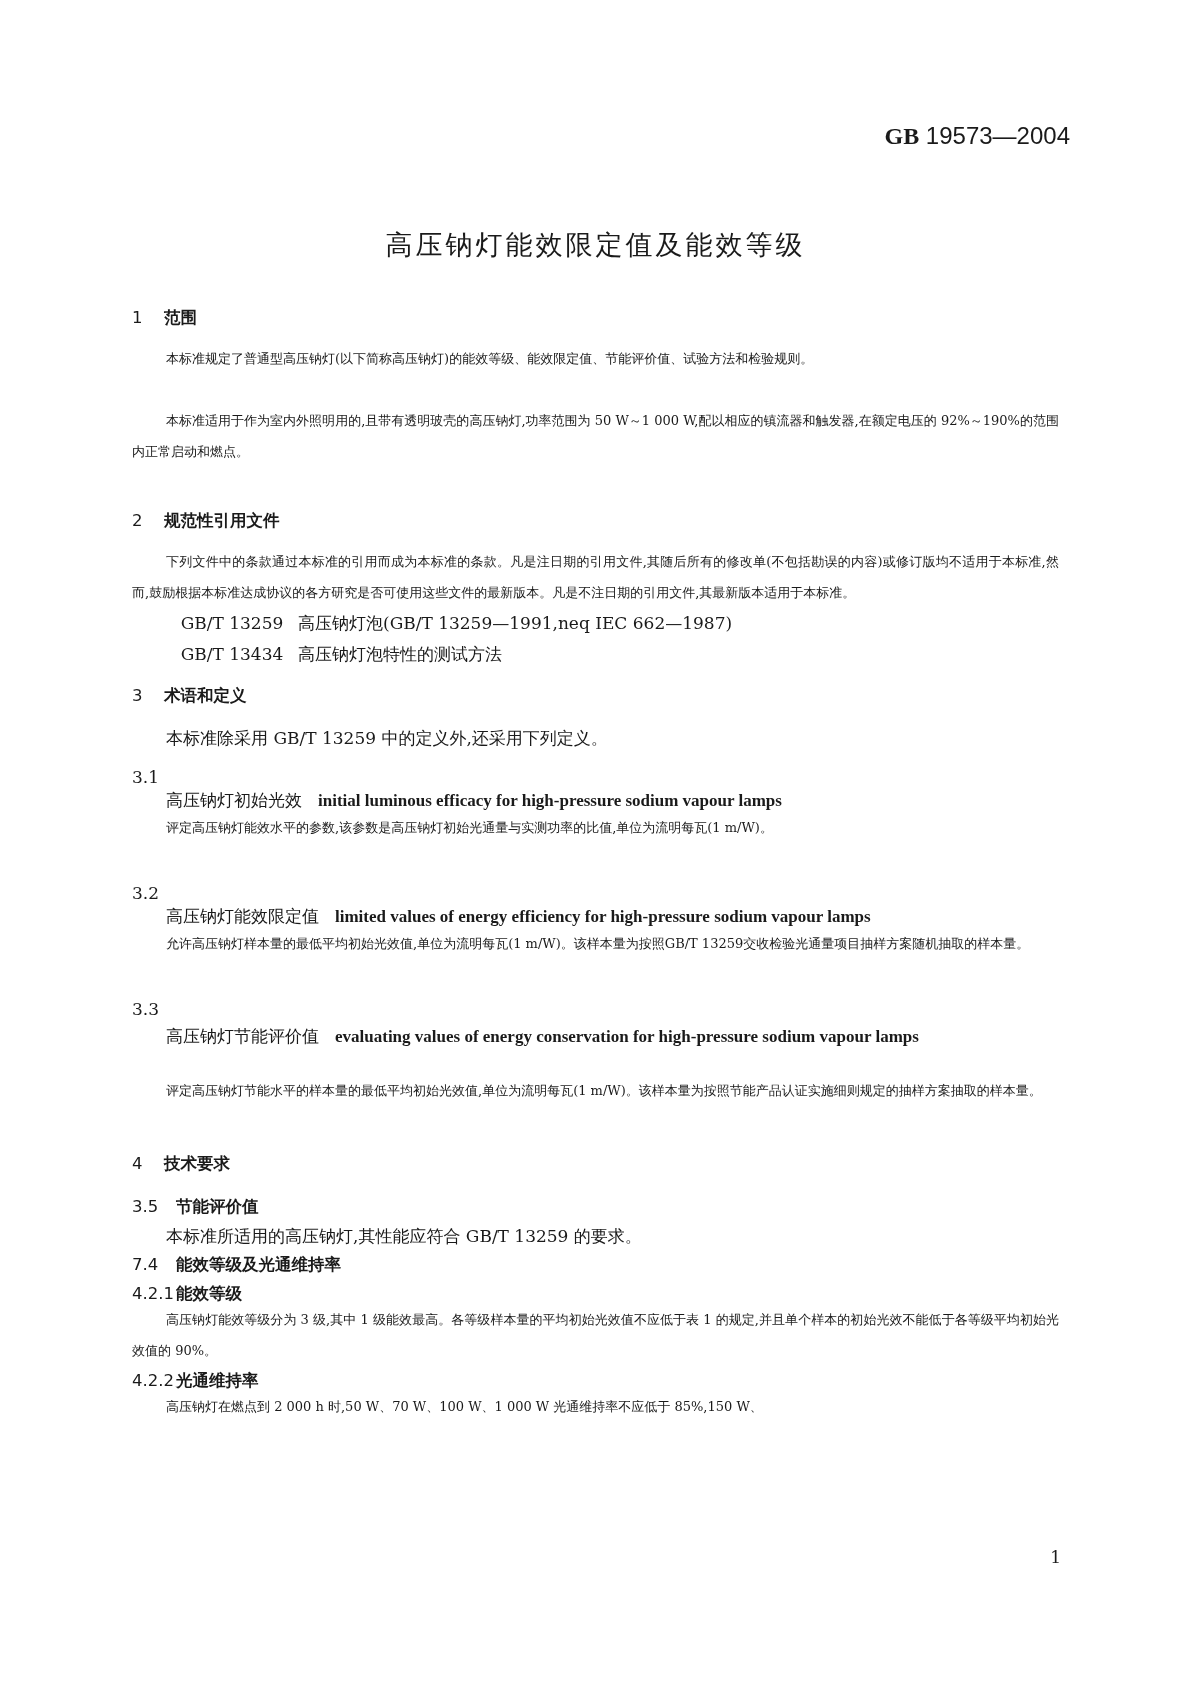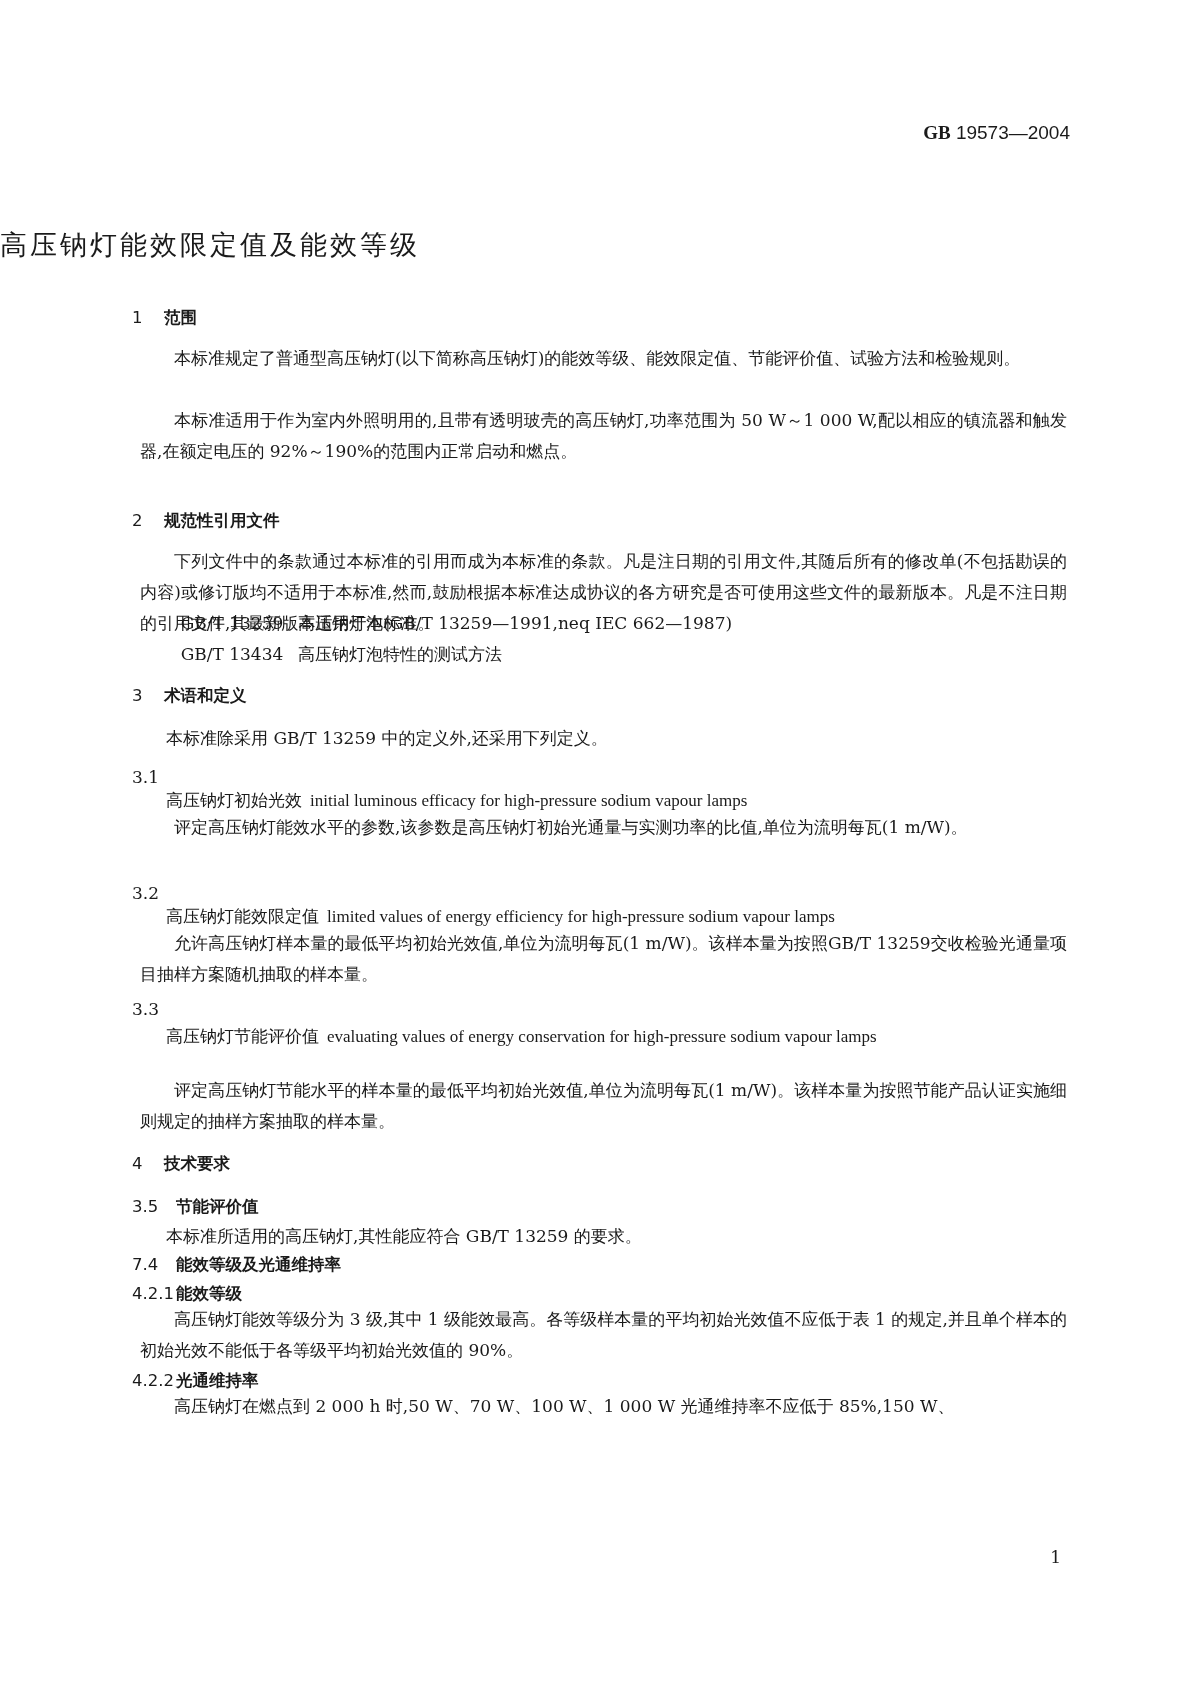--- a/index.html
+++ b/index.html
@@ -1,31 +1,31 @@
 <!DOCTYPE html>
 <html><head>
 <meta charset="utf-8">
 <style>
   html, body { margin: 0; padding: 0; background: #ffffff; }
   body { width: 1191px; height: 1684px; position: relative; overflow: hidden;
          font-family: "DejaVu Serif", "Liberation Serif", serif; color: #1a1a1a; }
   .abs { position: absolute; white-space: nowrap; }
-  .std-code { top: 122px; right: 121px; font-family: "Liberation Sans", sans-serif; font-size: 19px; margin-left: 16px; }
+  .std-code { top: 122px; right: 121px; font-family: "Liberation Sans", sans-serif; font-size: 24px; margin-left: 16px; }
   .std-code b { font-family: "Liberation Serif", serif; font-weight: bold; }
-  .doc-title { top: 227px; left: 0; width: 1191px; 
+  .doc-title { top: 227px; left: 0; width: 1191px; text-align: center;
                font-family: "DejaVu Sans", sans-serif; font-size: 27px; letter-spacing: 3px; }
   .h1 { font-family: "DejaVu Sans", sans-serif; font-size: 16.5px; font-weight: bold; left: 132px; }
   .h1 .num { display: inline-block; width: 32px; font-weight: normal; }
-  .para { left: 132px; width: 927px; font-size: 17px; line-height: 31px; white-space: normal;
-          text-align: justify; text-indent: 34px; margin-left: 8px; }
+  .para { left: 132px; width: 927px; font-size: 13px; line-height: 31px; white-space: normal;
+          text-align: justify; text-indent: 34px; }
   .line { left: 166px; font-size: 17px; }
   .line0 { left: 132px; font-size: 17px; margin-top: 10px; }
   .term { left: 166px; font-size: 17px; font-weight: bold; }
   .term .zh { font-family: "DejaVu Sans", sans-serif; font-weight: normal; }
-  .term .en { font-family: "Liberation Serif", serif; font-weight: normal; margin-left: 8px; }
+  .term .en { font-family: "Liberation Serif", serif; font-weight: bold; margin-left: 16px; }
   .ref-code { display: inline-block; width: 132px; text-align: center; }
   .page-num { top: 1547px; right: 130px; font-size: 17px; }
 </style>
 </head>
 <body>
 
 <div class="abs std-code"><b>GB</b> <span>19573—2004</span></div>
 
 <div class="abs doc-title">高压钠灯能效限定值及能效等级</div>
 

